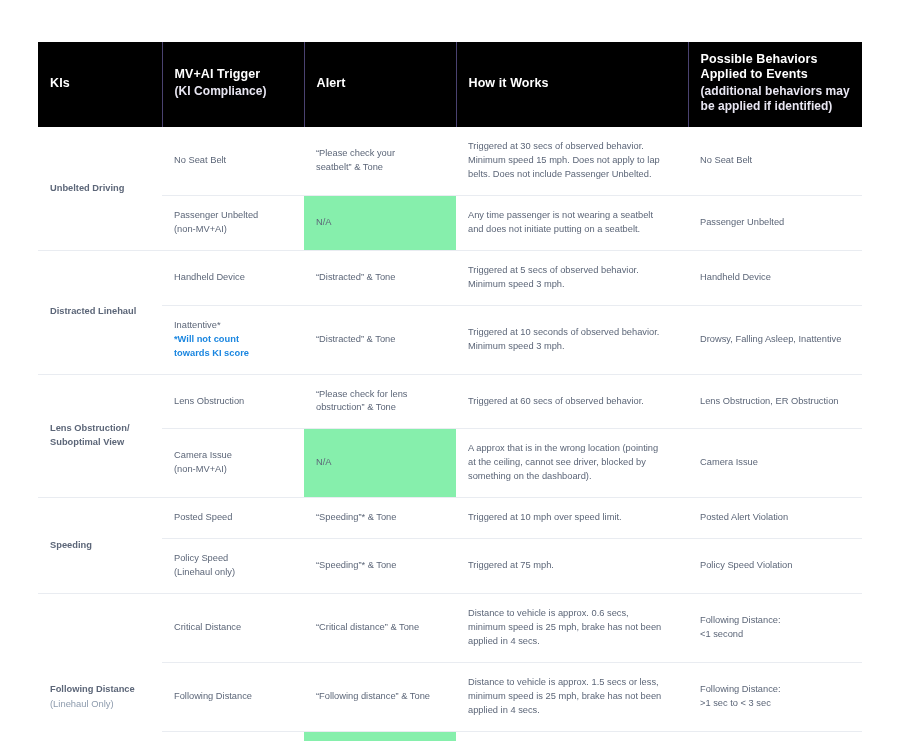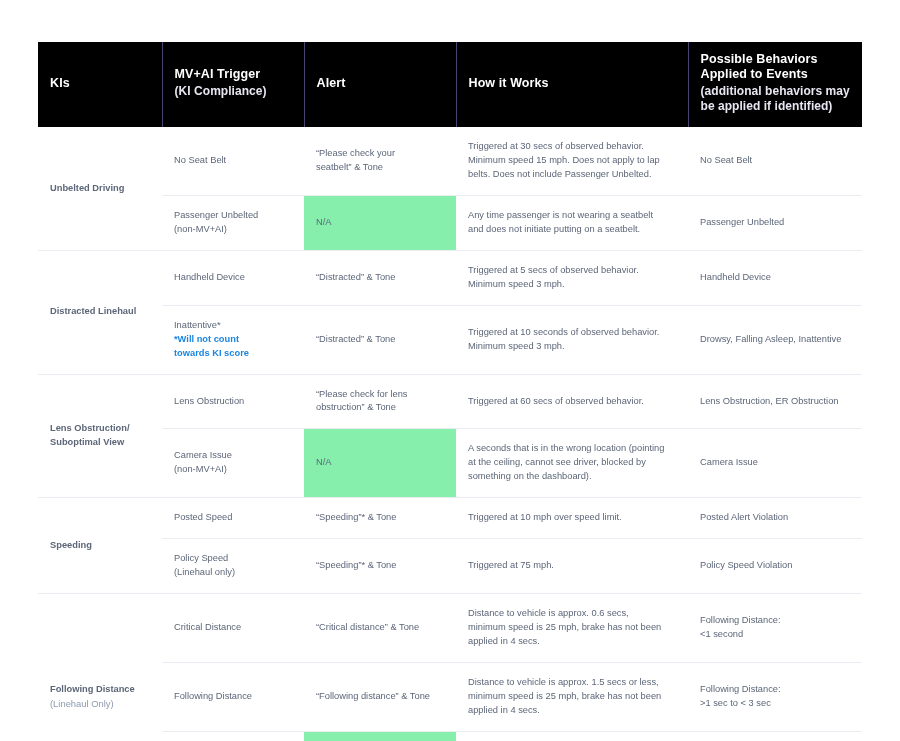--- a/index.html
+++ b/index.html
@@ -186,21 +186,21 @@
           <td class="trigger-cell"><span class="nowrapish">Lens Obstruction</span></td>
           <td class="alert-cell nowrapish">“Please check for lens
 obstruction” &amp; Tone</td>
           <td class="how-cell nowrapish">Triggered at 60 secs of observed behavior.</td>
           <td class="behavior-cell nowrapish">Lens Obstruction, ER Obstruction</td>
         </tr>
         <tr>
           <td class="trigger-cell"><span class="nowrapish">Camera Issue
 (non-MV+AI)</span></td>
           <td class="alert-cell nowrapish shaded">N/A</td>
-          <td class="how-cell nowrapish">A seconds that is in the wrong location (pointing
+          <td class="how-cell nowrapish">A approx that is in the wrong location (pointing
 at the ceiling, cannot see driver, blocked by
 something on the dashboard).</td>
           <td class="behavior-cell nowrapish">Camera Issue</td>
         </tr>
         <tr>
           <td class="ki-cell" rowspan="2"><span class="nowrapish">Speeding</span></td>
           <td class="trigger-cell"><span class="nowrapish">Posted Speed</span></td>
           <td class="alert-cell nowrapish">“Speeding”* &amp; Tone</td>
           <td class="how-cell nowrapish">Triggered at 10 mph over speed limit.</td>
           <td class="behavior-cell nowrapish">Posted Alert Violation</td>

